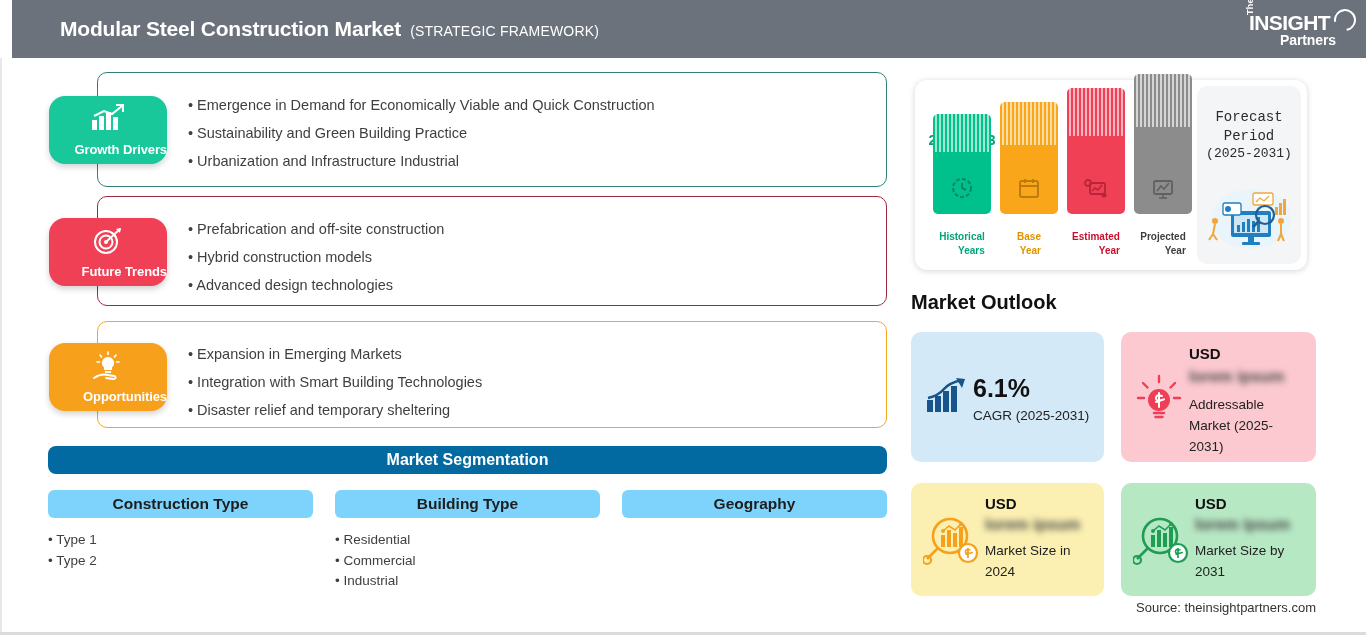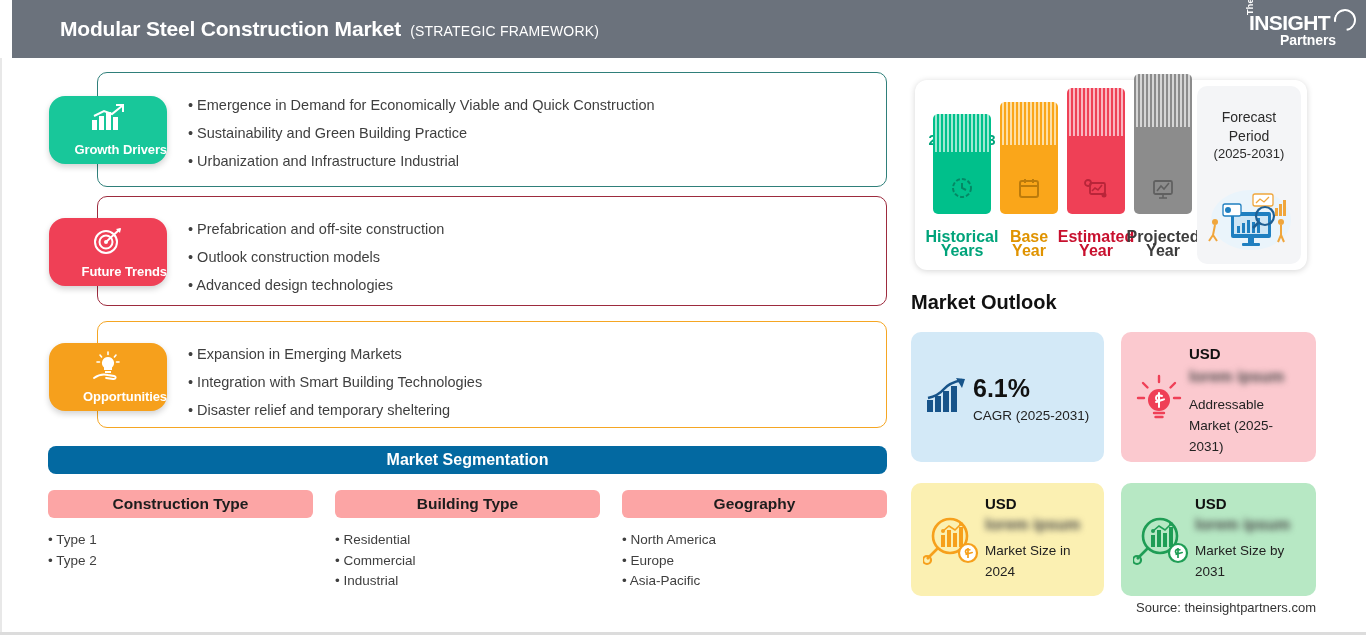--- a/index.html
+++ b/index.html
@@ -74,21 +74,21 @@
 
   
   .seg-bar {
     position: absolute; left: 48px; top: 446px; width: 839px; height: 28px;
     background: #0369a1; border-radius: 8px; display:flex;
     align-items:center; justify-content:center;
   }
   .seg-bar-label { color:#fff; font-size: 16px; font-weight: bold; }
   .seg-col { position: absolute; top: 490px; }
   .seg-head {
-    height: 28px; background: #fca5a5; border-radius: 6px;
+    height: 28px; background: #7dd3fc; border-radius: 6px;
     display:flex; align-items:center; justify-content:center;
   }
   .seg-head-label { font-size: 15.5px; font-weight: bold; color:#1d1d1d; }
   .seg-list { margin-top: 12px; }
   .seg-list li {
     list-style:none; font-size: 13.5px; color:#3f3f3f; line-height: 20.5px;
     white-space: nowrap;
   }
   .seg-list li::before { content:"• "; }
   .seg-col-0 { left: 48px;  width: 265px; }
@@ -110,28 +110,28 @@
     font-size: 14px; font-weight: bold; white-space:nowrap;
   }
   .bar {
     position:absolute; bottom: 42px; left:0; width: 58px; border-radius: 5px;
     overflow:hidden;
   }
   .bar-stripe { height: 38%; width:100%; }
   .bar-solid  { height: 62%; width:100%; position:relative; }
   .bar-name {
     position:absolute; bottom: 0; left:50%; transform:translateX(-50%);
-    font-size: 16px; font-weight: bold; text-align:center; line-height: 14px;
+    font-size: 10px; font-weight: bold; text-align:right; line-height: 14px;
     white-space: nowrap;
   }
   .bar-ico { position:absolute; bottom: 10px; left: 50%; transform: translateX(-50%); opacity:.55; }
 
   .fp {
     position:absolute; right: 6px; top: 6px; width: 104px; height: 178px;
-    background:#f4f5f7; border-radius: 10px;
+    background:#f4f5f7; border-radius: 10px; font-family: Liberation Mono, monospace;
   }
   .fp-t1 { position:absolute; top: 22px; width:100%; text-align:center; font-size: 14px; color:#2b2b2b; line-height: 19px;}
   .fp-t2 { position:absolute; top: 60px; width:100%; text-align:center; font-size: 13px; color:#2b2b2b; }
 
   
   .outlook-title {
     position:absolute; left: 911px; top: 291px; font-size: 20px; font-weight: bold; color:#111;
   }
   .card { position:absolute; border-radius: 10px; }
   .card-cagr  { left: 911px;  top: 332px; width: 193px; height: 130px; background:#d3e9f7; }
@@ -192,21 +192,21 @@
         <path d="M6 12 L16 7 L24 10 L34 2" stroke="#fff" stroke-width="2" fill="none"></path>
         <path d="M28 1 L35 1 L35 8" stroke="#fff" stroke-width="2" fill="none"></path>
       </svg>
     </span>
     <span class="badge-label">Growth Drivers</span>
   </div>
 
   <div class="box box-red">
     <ul class="bullets">
       <li>Prefabrication and off-site construction</li>
-      <li>Outlook construction models</li>
+      <li>Hybrid construction models</li>
       <li>Advanced design technologies</li>
     </ul>
   </div>
   <div class="badge badge-trends">
     <span class="badge-icon">
       <svg width="34" height="30" viewBox="0 0 34 30">
         <circle cx="15" cy="16" r="11" fill="none" stroke="#fff" stroke-width="2"></circle>
         <circle cx="15" cy="16" r="6.5" fill="none" stroke="#fff" stroke-width="2"></circle>
         <circle cx="15" cy="16" r="2" fill="#fff"></circle>
         <path d="M15 16 L29 3" stroke="#fff" stroke-width="2"></path>
@@ -263,25 +263,20 @@
       <li>Residential</li>
       <li>Commercial</li>
       <li>Industrial</li>
     </ul>
   </div>
 
   <div class="seg-col seg-col-2">
     <div class="seg-head">
       <span class="seg-head-label">Geography</span>
     </div>
-    <ul class="seg-list">
-      <li>North America</li>
-      <li>Europe</li>
-      <li>Asia-Pacific</li>
-    </ul>
   </div>
 
   <div class="forecast">
     <div class="bars">
 
       <div class="barwrap" style="left:10px;height:178px;">
         <div class="bar-year" style="top:52px;color:#00a37a;">2021-2023</div>
         <div class="bar" style="height:100px;bottom:44px;">
           <div class="bar-stripe" style="background:repeating-linear-gradient(90deg,#00c08b 0 2px,#9fe8d2 2px 4px);"></div>
           <div class="bar-solid" style="background:#00c08b;">

